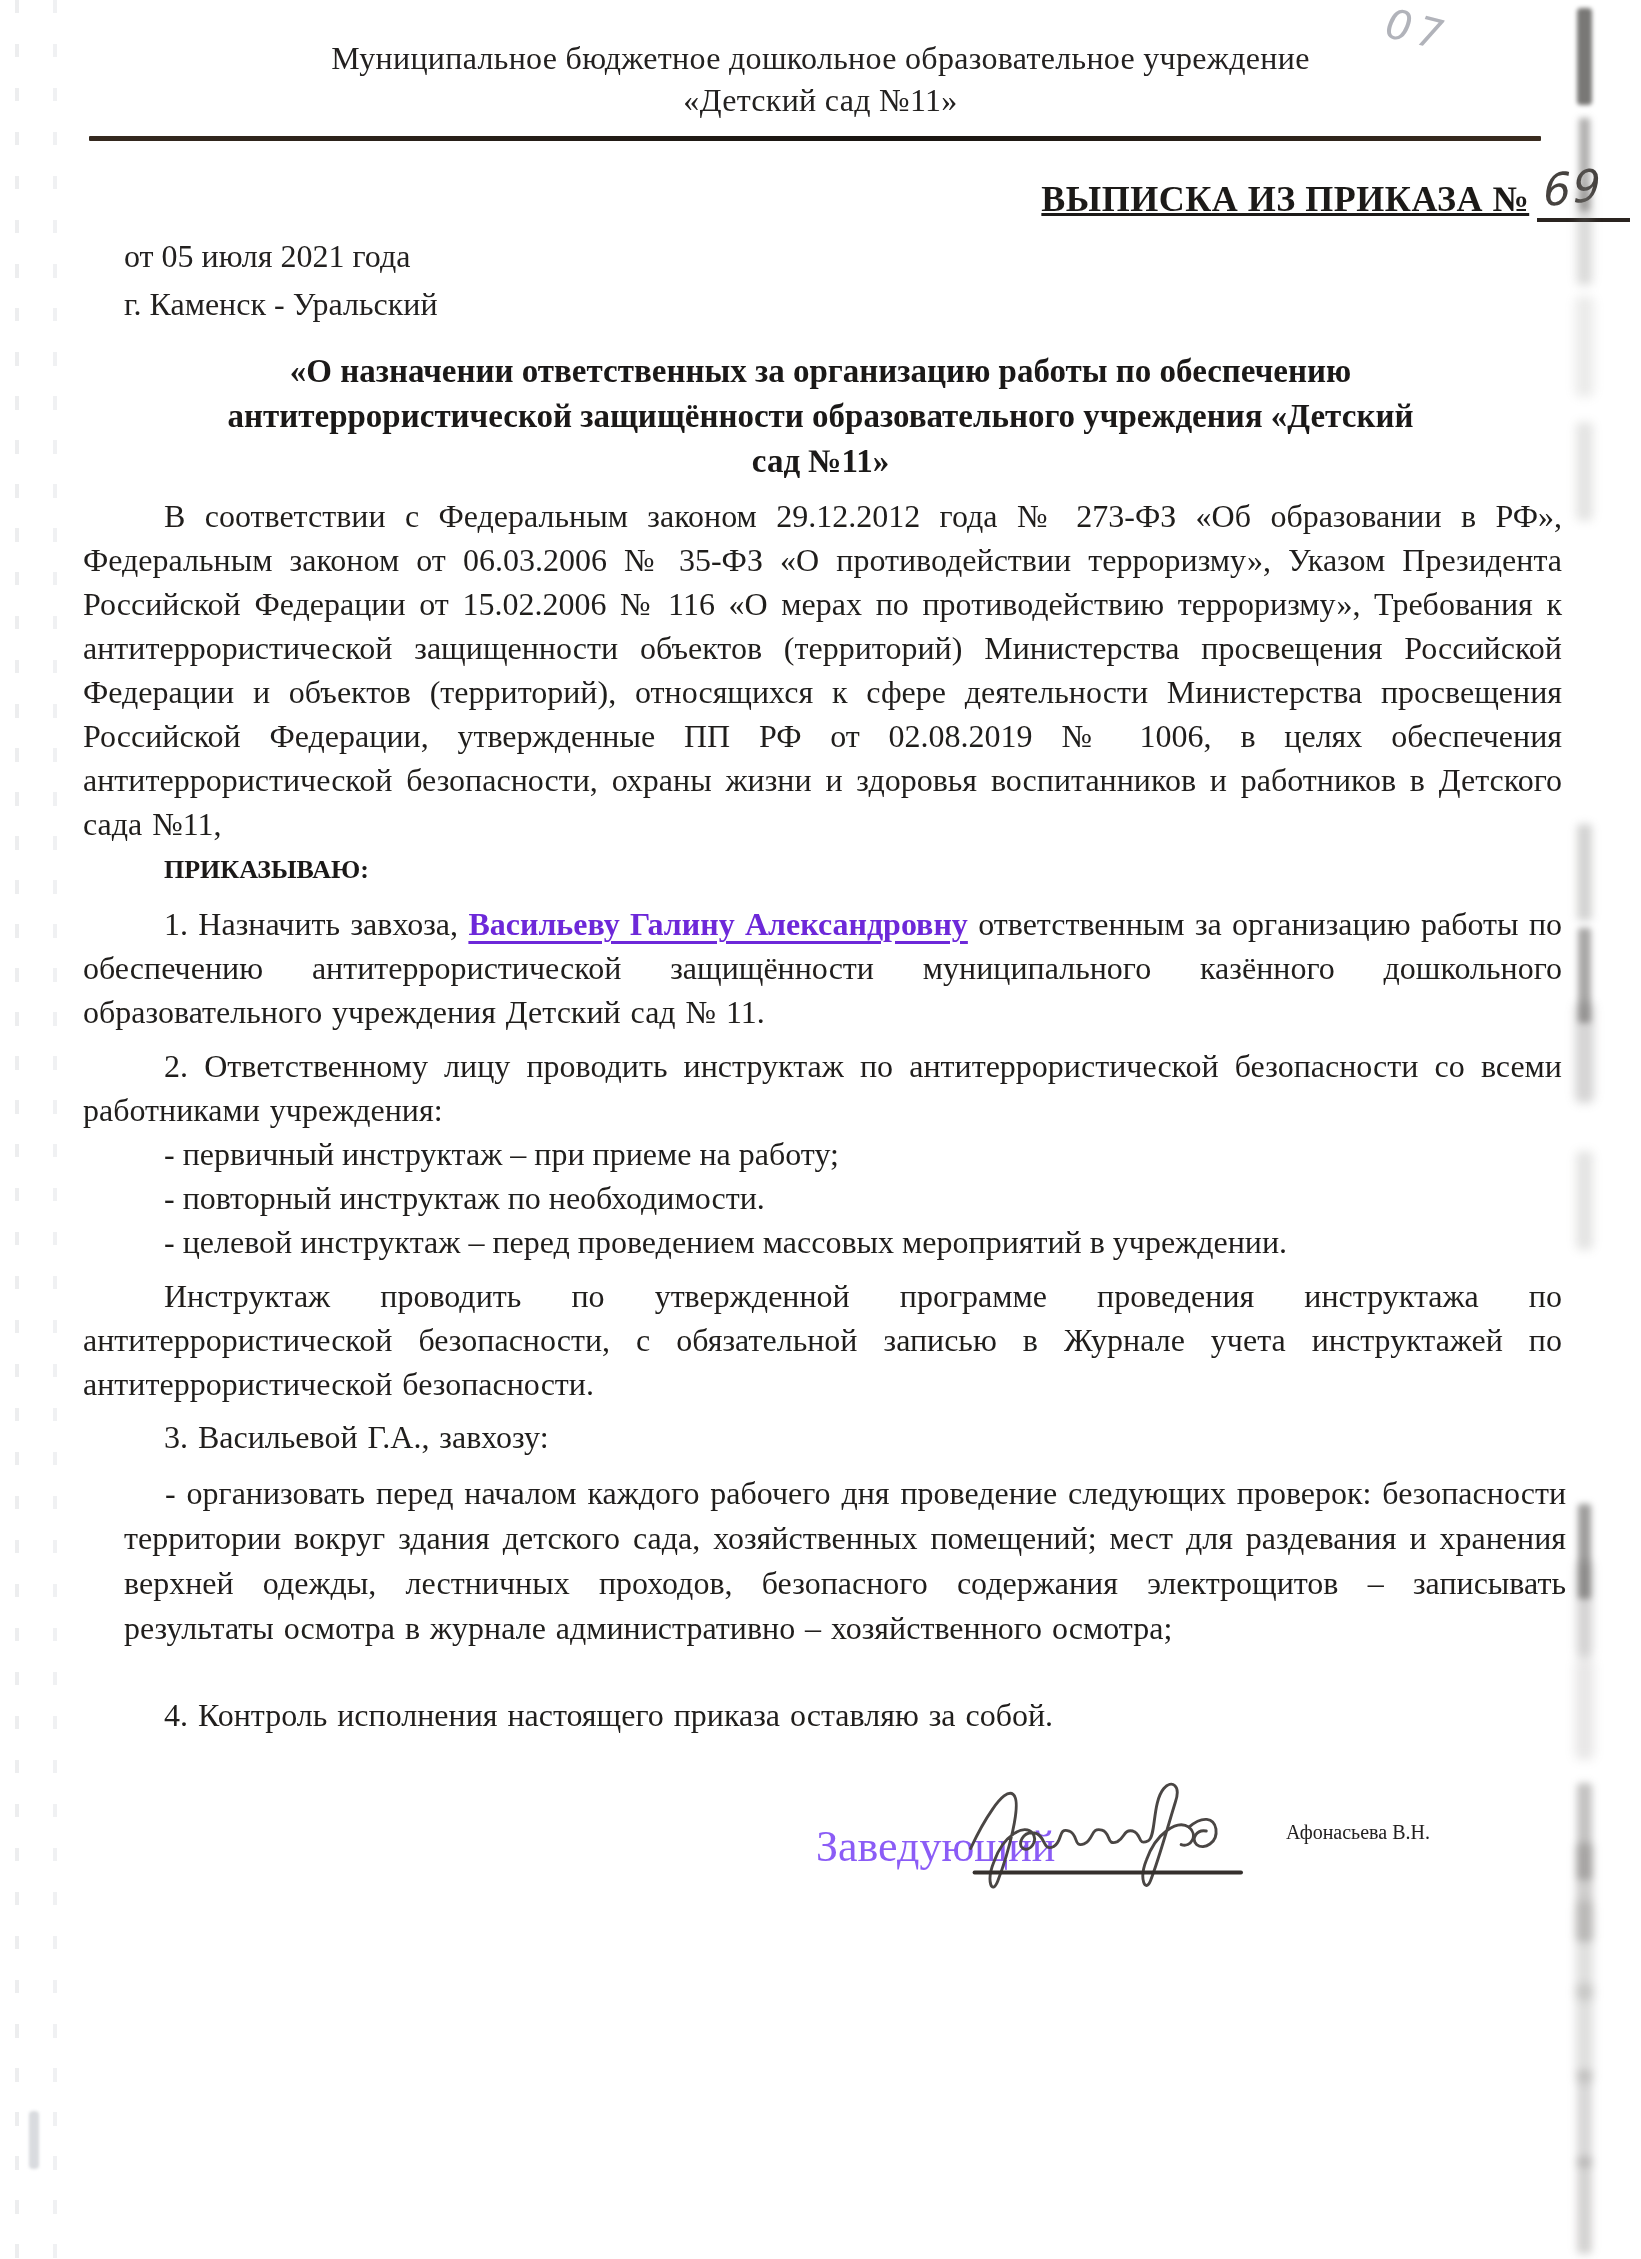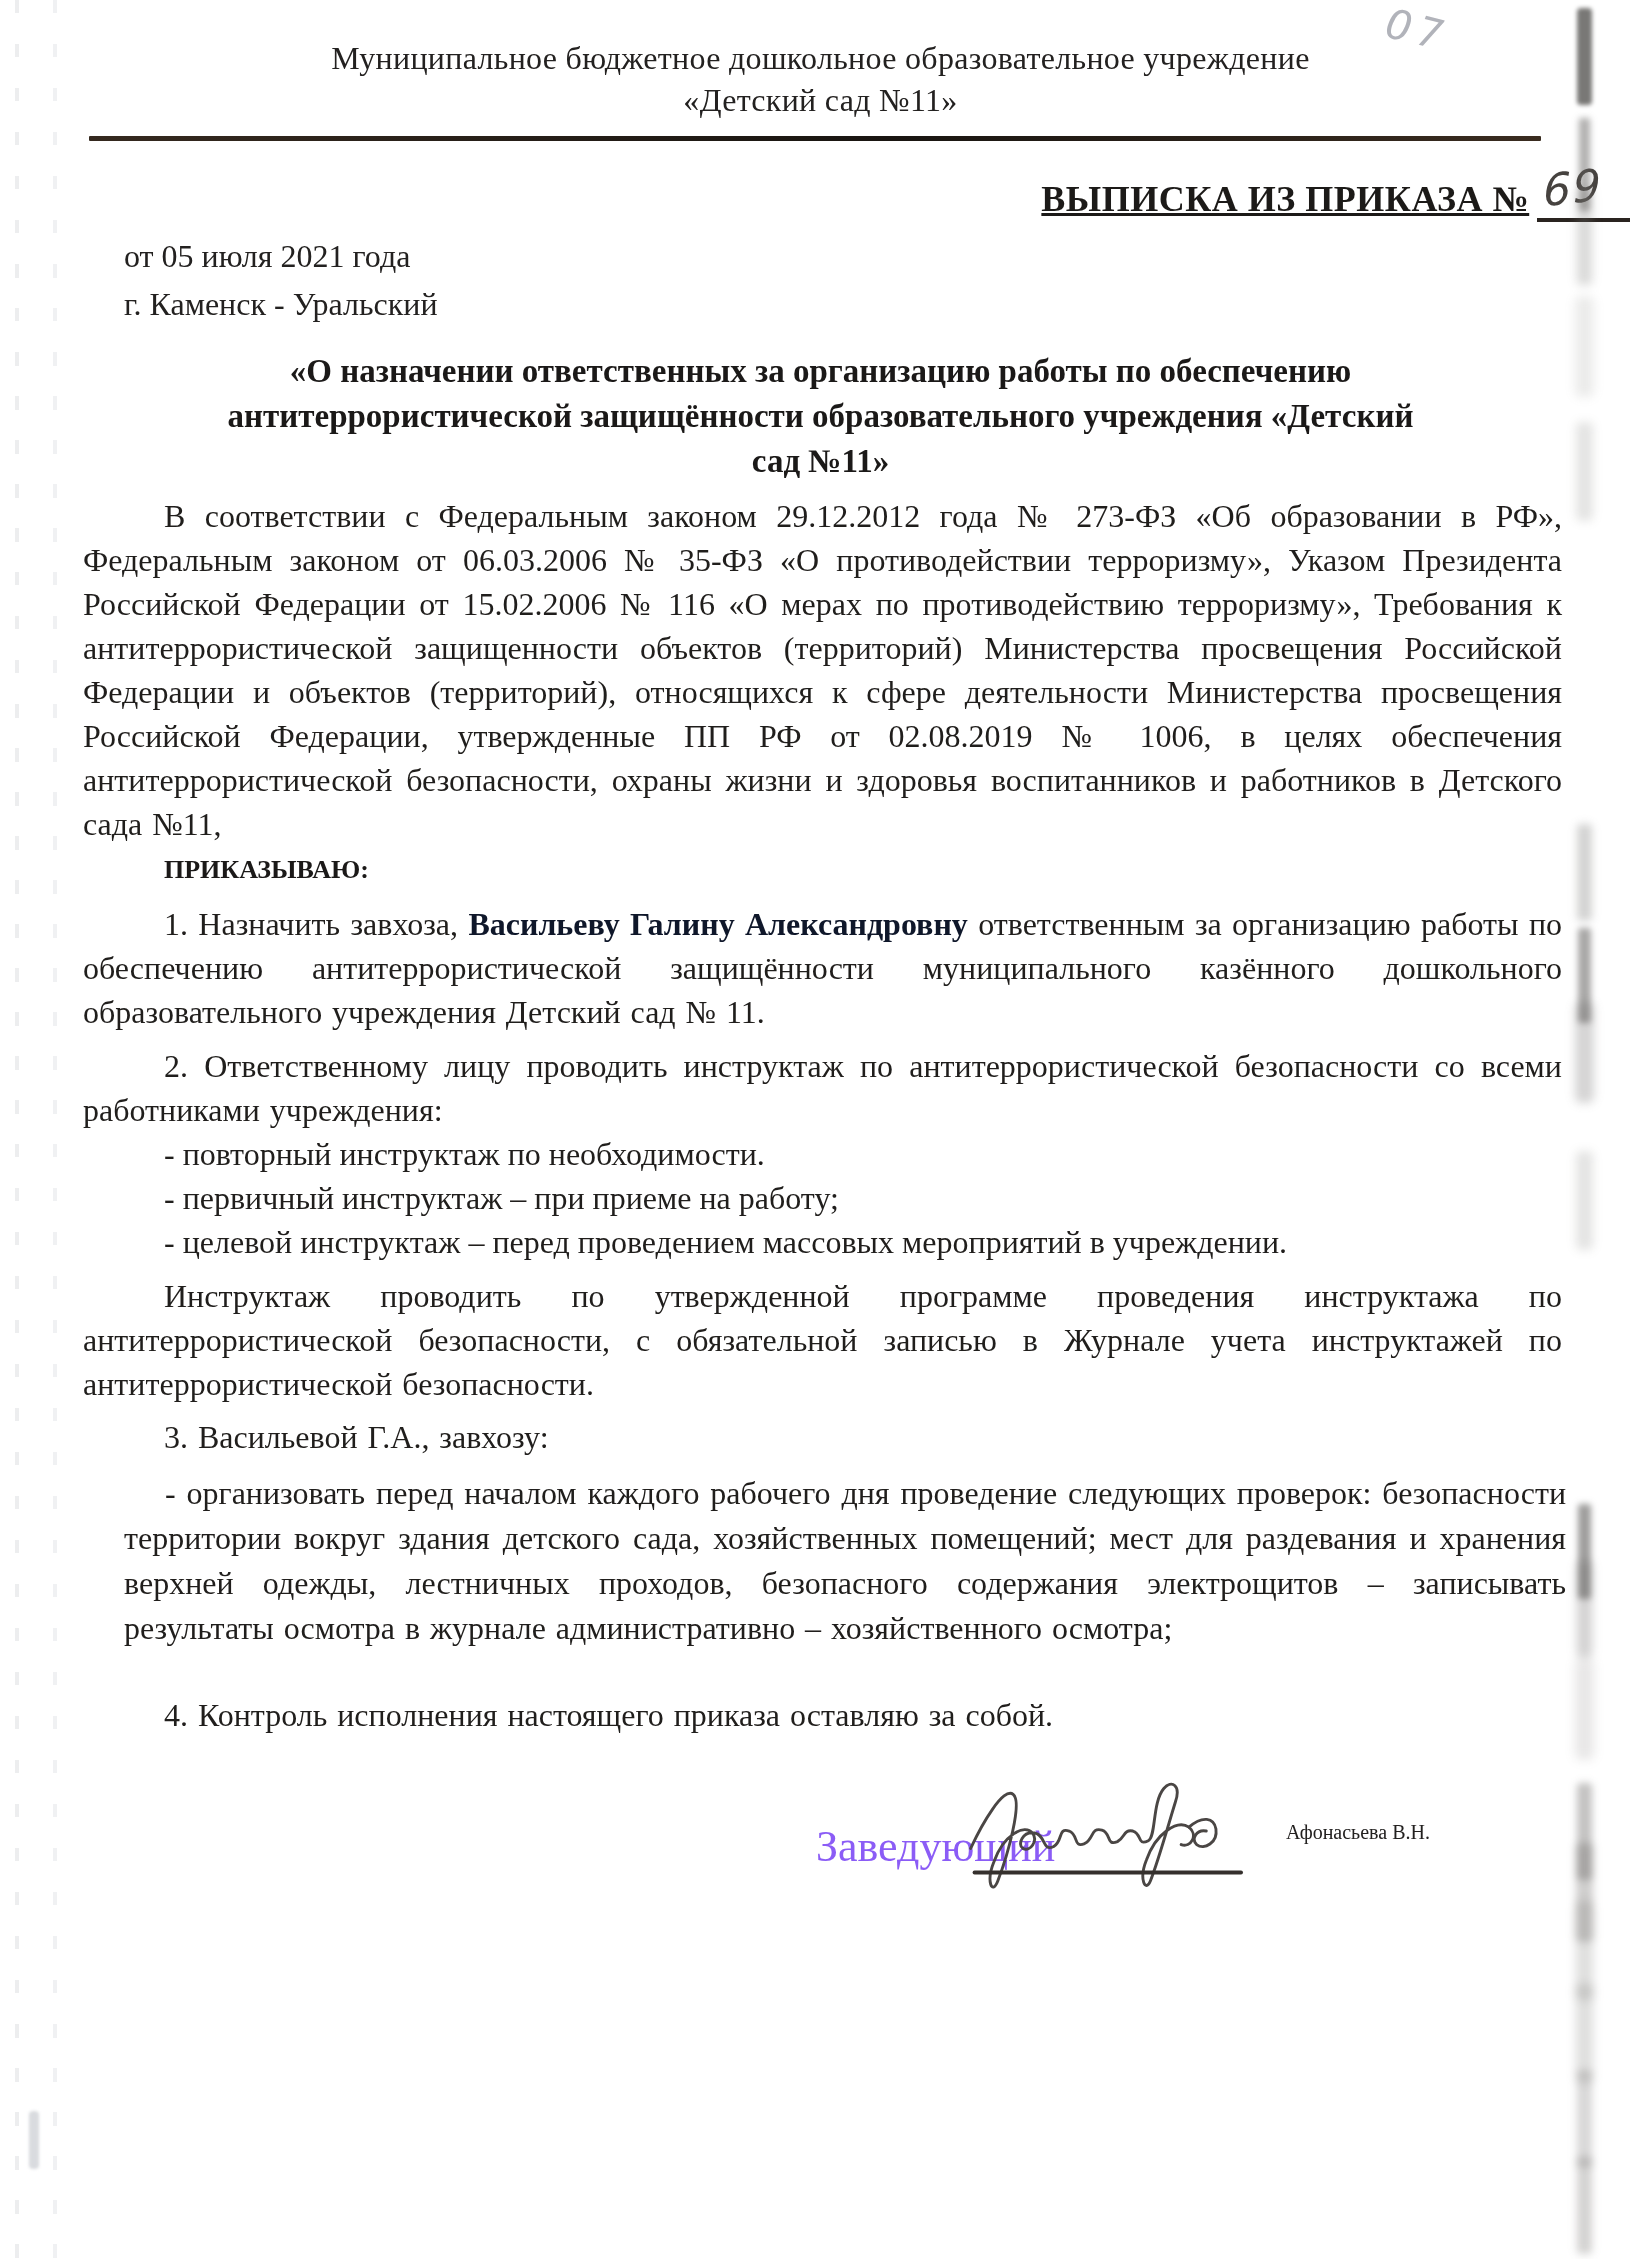--- a/index.html
+++ b/index.html
@@ -94,23 +94,24 @@
   .prikaz-word{
     margin:1.9px 79px 0 83px;
     font-size:26px;
     line-height:45px;
     font-weight:bold;
     text-indent:81px;
     color:#1b1918;
   }
   .name-bold{
     font-weight:bold;
+    text-decoration:underline;
     text-underline-offset:5.8px;
     text-decoration-thickness:2.9px;
-    color:#0f172a;
+    color:#6d28d9;
   }
   .dash-line{
     margin:0 79px 0 83px;
     font-size:32px;
     line-height:44px;
     text-indent:81px;
     color:#201e1c;
   }
   .indent-block{
     margin:11.6px 75px 0 124px;
@@ -218,22 +219,22 @@
 
   <div class="subject">«О назначении ответственных за организацию работы по обеспечению антитеррористической защищённости образовательного учреждения «Детский сад №11»</div>
 
   <div class="body-par">В соответствии с Федеральным законом 29.12.2012 года № 273-ФЗ «Об образовании в РФ», Федеральным законом от 06.03.2006 № 35-ФЗ «О противодействии терроризму», Указом Президента Российской Федерации от 15.02.2006 № 116 «О мерах по противодействию терроризму», Требования к антитеррористической защищенности объектов (территорий) Министерства просвещения Российской Федерации и объектов (территорий), относящихся к сфере деятельности Министерства просвещения Российской Федерации, утвержденные ПП РФ от 02.08.2019 № 1006, в целях обеспечения антитеррористической безопасности, охраны жизни и здоровья воспитанников и работников в Детского сада №11,</div>
 
   <div class="prikaz-word">ПРИКАЗЫВАЮ:</div>
 
   <div class="body-par"><span>1. Назначить завхоза, </span><span class="name-bold">Васильеву Галину Александровну</span><span> ответственным за организацию работы по обеспечению антитеррористической защищённости муниципального казённого дошкольного образовательного учреждения Детский сад № 11.</span></div>
 
   <div class="body-par">2. Ответственному лицу проводить инструктаж по антитеррористической безопасности со всеми работниками учреждения:</div>
+  <div class="dash-line">- первичный инструктаж – при приеме на работу;</div>
   <div class="dash-line">- повторный инструктаж по необходимости.</div>
-  <div class="dash-line">- первичный инструктаж – при приеме на работу;</div>
   <div class="dash-line">- целевой инструктаж – перед проведением массовых мероприятий в учреждении.</div>
   <div class="body-par">Инструктаж проводить по утвержденной программе проведения инструктажа по антитеррористической безопасности, с обязательной записью в Журнале учета инструктажей по антитеррористической безопасности.</div>
 
   <div class="body-par">3. Васильевой Г.А., завхозу:</div>
   <div class="indent-block">- организовать перед началом каждого рабочего дня проведение следующих проверок: безопасности территории вокруг здания детского сада, хозяйственных помещений; мест для раздевания и хранения верхней одежды, лестничных проходов, безопасного содержания электрощитов – записывать результаты осмотра в журнале административно – хозяйственного осмотра;</div>
 
   <div class="body-par item4">4. Контроль исполнения настоящего приказа оставляю за собой.</div>
 
   <div class="signature-row">
     <span class="signature-role">Заведующий</span>

